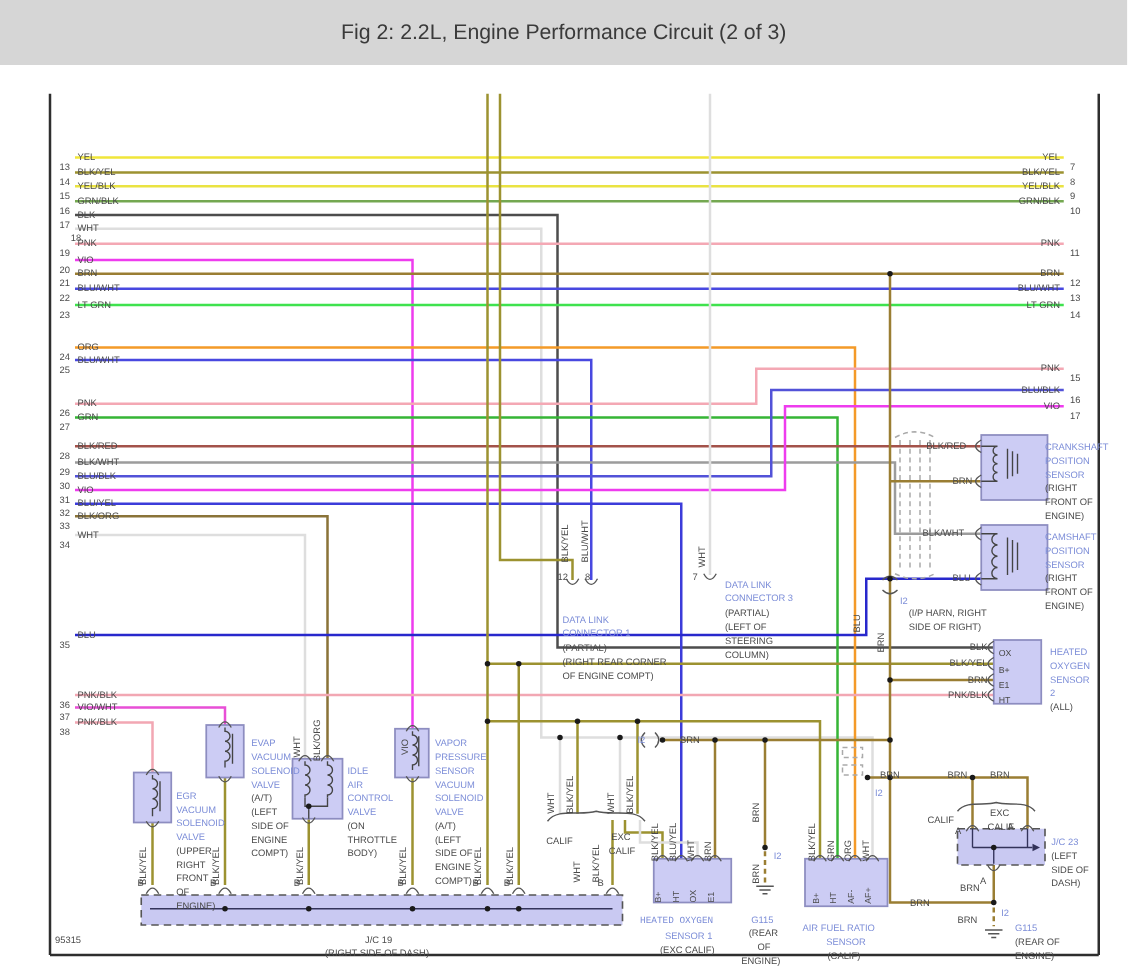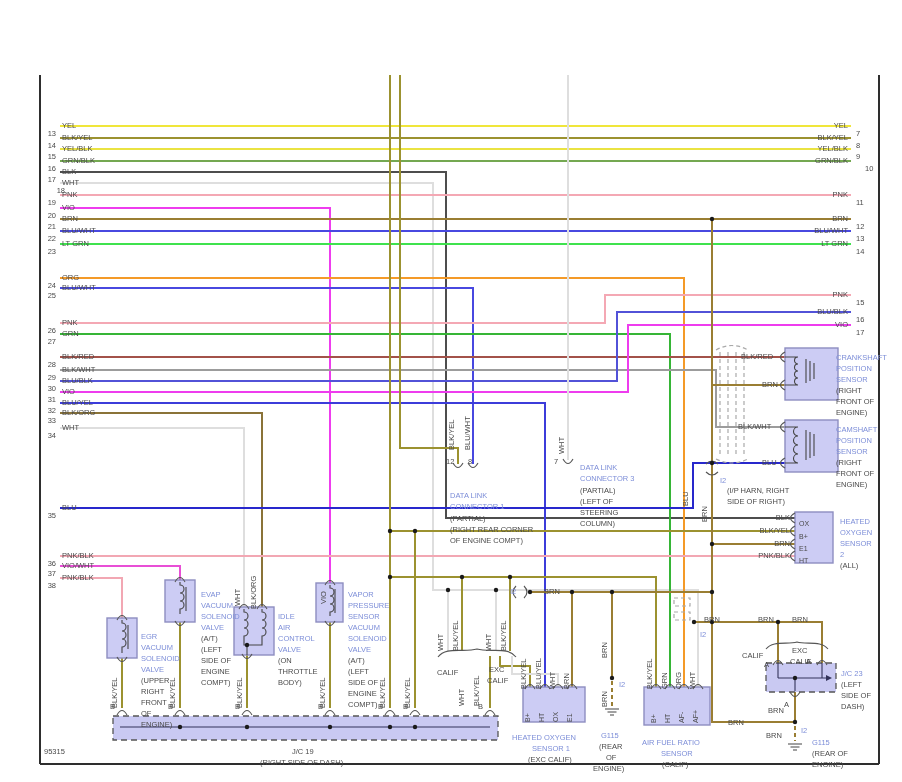--- a/index.html
+++ b/index.html
@@ -28,20 +28,23 @@
   .jc{fill:#c9c9f2;stroke:#555;stroke-width:1.3;stroke-dasharray:6 4}
   .dot{fill:#1a1a1a}
   .frame{stroke:#2e2e2e;stroke-width:2}
   .core{fill:none;stroke:#444;stroke-width:1.1}
   .inner{fill:none;stroke:#33335a;stroke-width:1.1}
 </style>
 </head>
 <body>
 
 <div id="stage">
+  <div id="titlebar">
+    <span>Fig 2: 2.2L, Engine Performance Circuit (2 of 3)</span>
+  </div>
 
   <svg id="wires" width="902" height="782" viewBox="0 0 902 782">
     <defs>
       <path id="pl" d="M4,-5 Q-5,0 4,5"></path>
       <path id="cup" d="M-5,3 Q0,-6 5,3"></path>
       <path id="cdn" d="M-5,-3 Q0,6 5,-3"></path>
       <g id="gnd">
         <line x1="-7" y1="0" x2="7" y2="0"></line>
         <line x1="-4.5" y1="3" x2="4.5" y2="3"></line>
         <line x1="-2" y1="6" x2="2" y2="6"></line>
@@ -306,21 +309,21 @@
       <span class="lbl ra" style="left: 40px; top: 564px; width: 16px;">37</span>
       <span class="lbl" style="left: 62px; top: 568px;">PNK/BLK</span>
       <span class="lbl ra" style="left: 40px; top: 576px; width: 16px;">38</span>
       <span class="lbl ra" style="left: 766px; top: 116px; width: 82px;">YEL</span>
       <span class="lbl" style="left: 856px; top: 124px;">7</span>
       <span class="lbl ra" style="left: 766px; top: 128px; width: 82px;">BLK/YEL</span>
       <span class="lbl" style="left: 856px; top: 136px;">8</span>
       <span class="lbl ra" style="left: 766px; top: 139px; width: 82px;">YEL/BLK</span>
       <span class="lbl" style="left: 856px; top: 147px;">9</span>
       <span class="lbl ra" style="left: 766px; top: 151px; width: 82px;">GRN/BLK</span>
-      <span class="lbl" style="left: 856px; top: 159px; margin-left: 9px;">10</span>
+      <span class="lbl" style="left: 856px; top: 159px;">10</span>
       <span class="lbl ra" style="left: 766px; top: 185px; width: 82px;">PNK</span>
       <span class="lbl" style="left: 856px; top: 193px;">11</span>
       <span class="lbl ra" style="left: 766px; top: 209px; width: 82px;">BRN</span>
       <span class="lbl" style="left: 856px; top: 217px;">12</span>
       <span class="lbl ra" style="left: 766px; top: 221px; width: 82px;">BLU/WHT</span>
       <span class="lbl" style="left: 856px; top: 229px;">13</span>
       <span class="lbl ra" style="left: 766px; top: 234px; width: 82px;">LT GRN</span>
       <span class="lbl" style="left: 856px; top: 242px;">14</span>
       <span class="lbl ra" style="left: 766px; top: 285px; width: 82px;">PNK</span>
       <span class="lbl" style="left: 856px; top: 293px;">15</span>
@@ -410,21 +413,21 @@
       <span class="lbl" style="left: 606px; top: 748px;">OF</span>
       <span class="lbl" style="left: 593px; top: 759px;">ENGINE)</span>
       <span class="lbl rot" style="left: 520px; top: 683px;">BLK/YEL</span>
       <span class="lbl rot" style="left: 535px; top: 683px;">BLU/YEL</span>
       <span class="lbl rot" style="left: 549px; top: 683px;">WHT</span>
       <span class="lbl rot" style="left: 563px; top: 683px;">BRN</span>
       <span class="lbl rot s7" style="left: 524px; top: 716px;">B+</span>
       <span class="lbl rot s7" style="left: 538px; top: 716px;">HT</span>
       <span class="lbl rot s7" style="left: 552px; top: 716px;">OX</span>
       <span class="lbl rot s7" style="left: 566px; top: 716px;">E1</span>
-      <span class="lbl b" style="left: 512px; top: 728px;">HEATED OXYGEN</span>
+      <span class="lbl b" style="left: 512px; top: 728px; font-family: Liberation Mono, monospace;">HEATED OXYGEN</span>
       <span class="lbl b" style="left: 532px; top: 739px;">SENSOR 1</span>
       <span class="lbl" style="left: 528px; top: 750px;">(EXC CALIF)</span>
       <span class="lbl rot" style="left: 646px; top: 683px;">BLK/YEL</span>
       <span class="lbl rot" style="left: 661px; top: 683px;">GRN</span>
       <span class="lbl rot" style="left: 675px; top: 683px;">ORG</span>
       <span class="lbl rot" style="left: 689px; top: 683px;">WHT</span>
       <span class="lbl rot s7" style="left: 650px; top: 717px;">B+</span>
       <span class="lbl rot s7" style="left: 664px; top: 717px;">HT</span>
       <span class="lbl rot s7" style="left: 678px; top: 717px;">AF-</span>
       <span class="lbl rot s7" style="left: 692px; top: 717px;">AF+</span>

